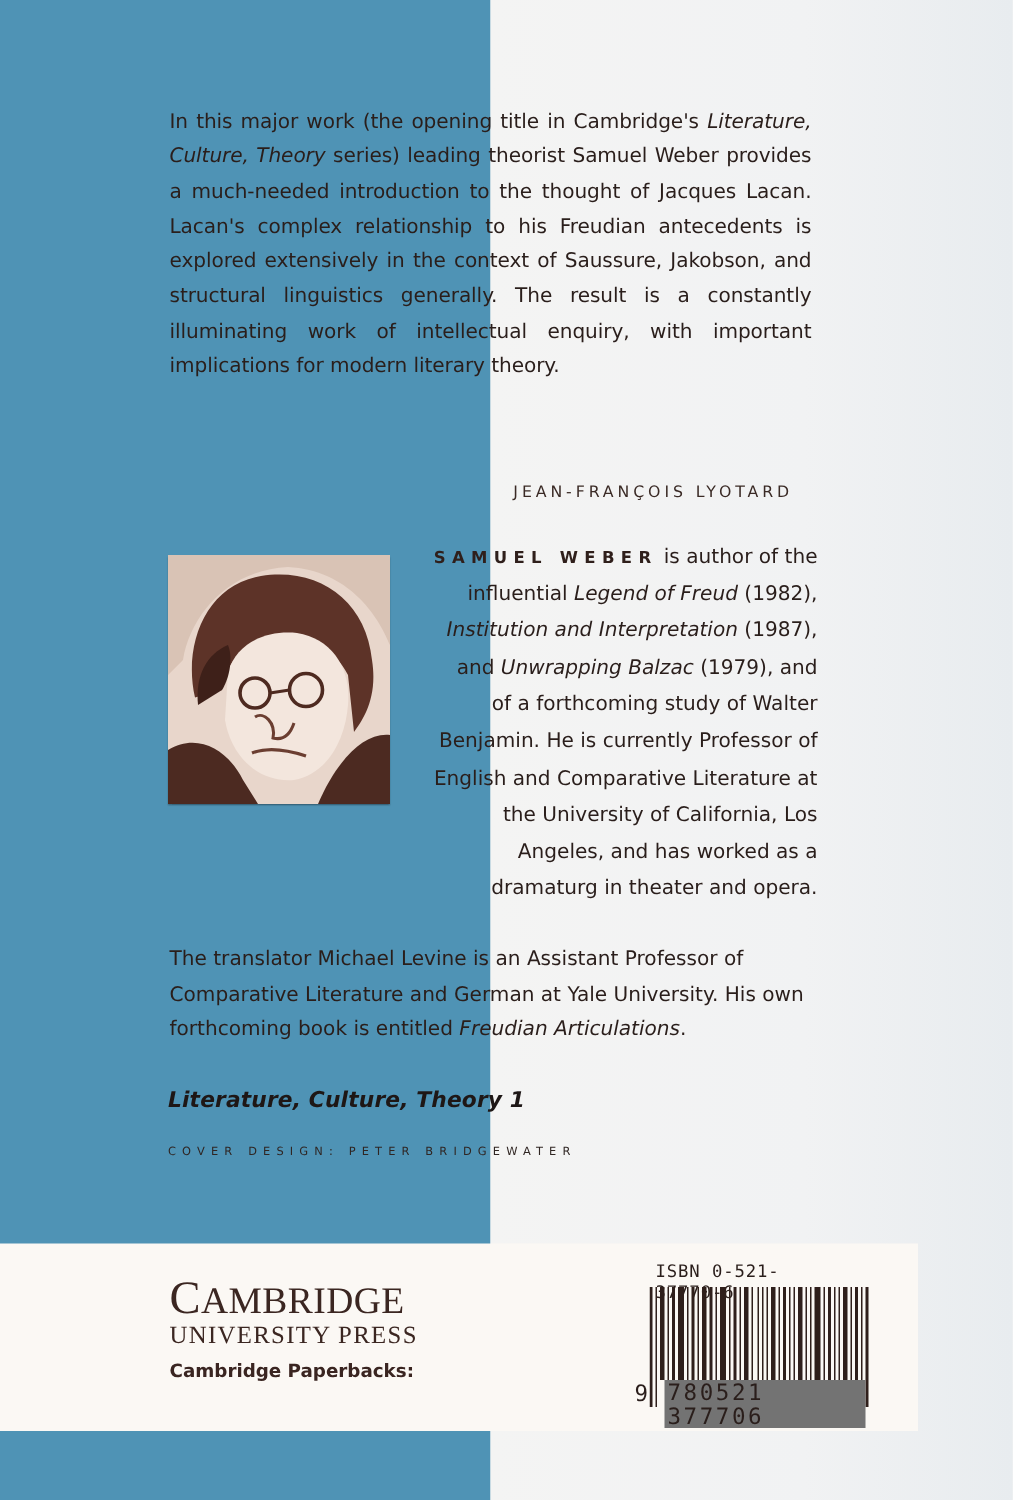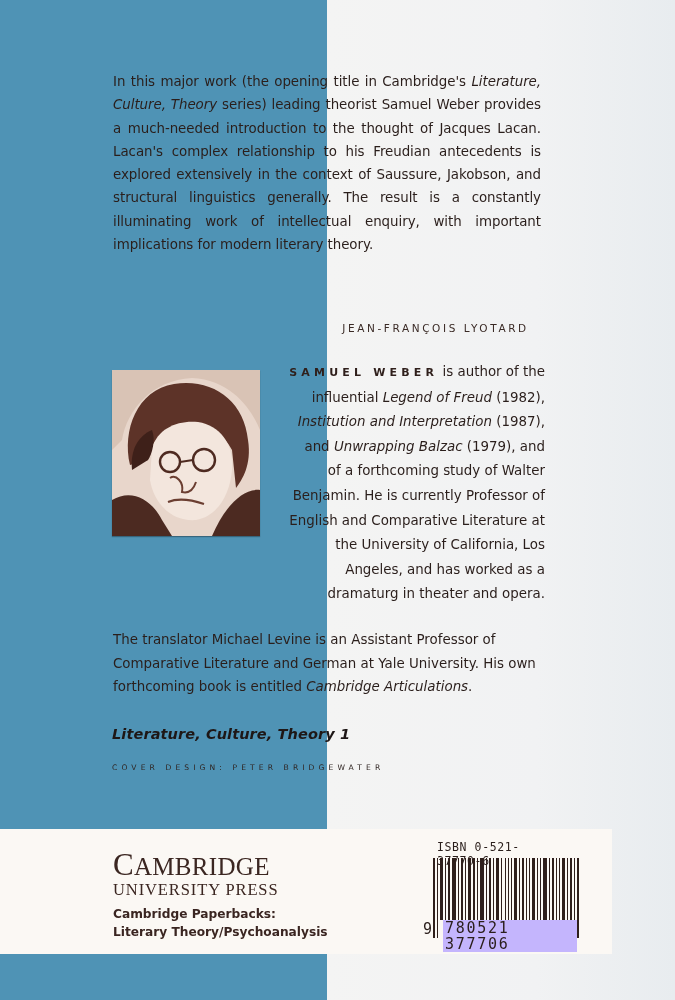--- a/index.html
+++ b/index.html
@@ -99,21 +99,21 @@
   .barcode {
     position: absolute; left: 433px; top: 858px; width: 150px; height: 80px;
   }
   .barcode-num-lead {
     position: absolute; left: 423px; top: 920px;
     font-family: "DejaVu Sans Mono", monospace; font-size: 15px; color: #2a1e1b;
   }
   .barcode-num {
     position: absolute; left: 443px; top: 920px; width: 134px;
     font-family: "DejaVu Sans Mono", monospace; font-size: 15px; color: #2a1e1b;
-    letter-spacing: 1.7px; background: #c4b5fd; padding-left: 2px; line-height: 16px;
+    letter-spacing: 1.7px; background: #737373; padding-left: 2px; line-height: 16px;
   }
 </style>
 </head>
 <body>
 
 <div class="blue-panel"></div>
 <div class="light-panel"></div>
 
 <div class="content">
 
@@ -133,32 +133,31 @@
       <path d="M58 108 C64 104 72 112 70 122 C78 124 82 118 84 112" fill="none" stroke="#6b3e31" stroke-width="2"></path>
       <path d="M56 132 C66 128 80 130 92 134" fill="none" stroke="#6b3e31" stroke-width="2.2"></path>
       <path d="M0 130 C20 118 40 130 50 150 L60 166 H0 Z" fill="#4c2a21"></path>
       <path d="M148 120 C130 118 112 138 100 166 H148 Z" fill="#4c2a21"></path>
       <path d="M40 60 C44 70 40 84 36 90 L20 100 C18 80 26 66 40 60 Z" fill="#3e2019"></path>
     </svg>
   </div>
 
   <p class="bio"><span class="name">SAMUEL WEBER</span><span> is author of the influential </span><i>Legend of Freud</i><span> (1982), </span><i>Institution and Interpretation</i><span> (1987), and </span><i>Unwrapping Balzac</i><span> (1979), and of a forthcoming study of Walter Benjamin. He is currently Professor of English and Comparative Literature at the University of California, Los Angeles, and has worked as a dramaturg in theater and opera.</span></p>
 
-  <p class="translator"><span>The translator Michael Levine is an Assistant Professor of Comparative Literature and German at Yale University. His own forthcoming book is entitled </span><i>Cambridge Articulations</i><span>.</span></p>
+  <p class="translator"><span>The translator Michael Levine is an Assistant Professor of Comparative Literature and German at Yale University. His own forthcoming book is entitled </span><i>Freudian Articulations</i><span>.</span></p>
 
   <div class="series">Literature, Culture, Theory 1</div>
 
   <div class="cover-design">COVER DESIGN: PETER BRIDGEWATER</div>
 
   <div class="imprint-box"></div>
 
   <div class="cup-name"><span class="big">C</span><span>AMBRIDGE</span></div>
   <div class="cup-press">UNIVERSITY PRESS</div>
   <div class="cup-line1">Cambridge Paperbacks:</div>
-  <div class="cup-line2">Literary Theory/Psychoanalysis</div>
 
   <div class="isbn-text">ISBN 0-521-37770-6</div>
   <svg class="barcode" viewBox="0 0 150 80">
     <g fill="#2f1f1b">
       <rect x="0" y="0" width="2" height="80"></rect>
         <rect x="4" y="0" width="1" height="80"></rect>
       <rect x="7" y="0" width="3" height="62"></rect>
         <rect x="12" y="0" width="1" height="62"></rect>
       <rect x="15" y="0" width="2" height="62"></rect>
         <rect x="19" y="0" width="4" height="62"></rect>

